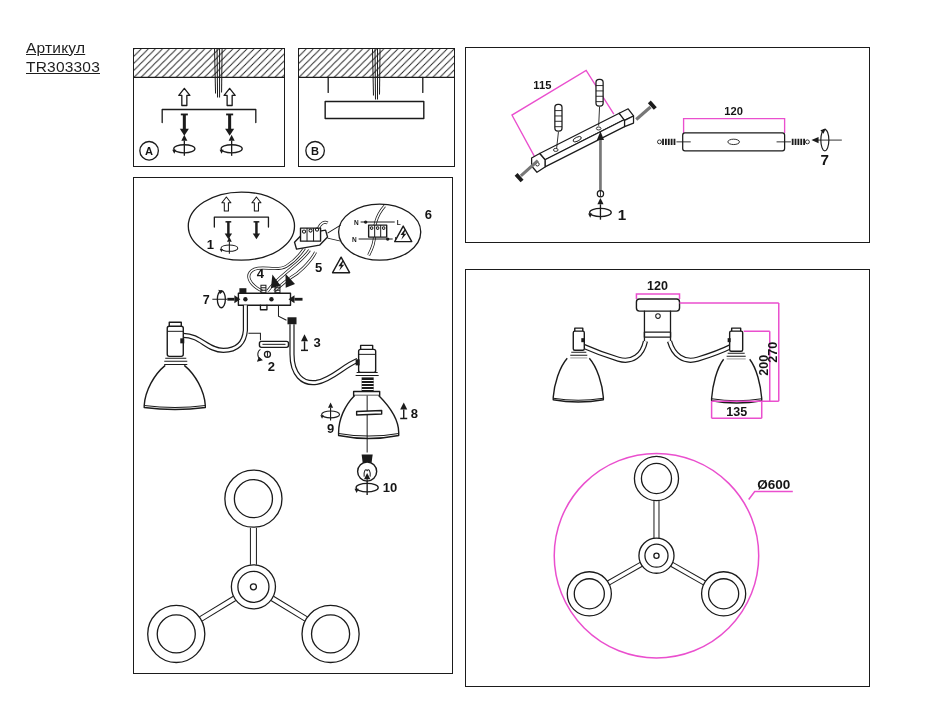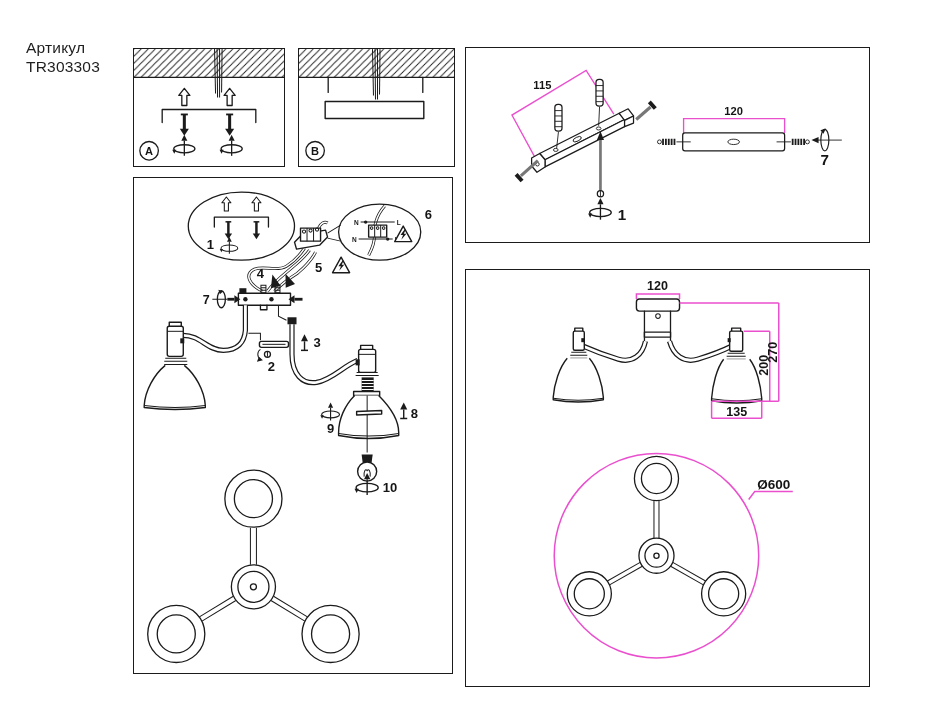--- a/index.html
+++ b/index.html
@@ -1,21 +1,21 @@
 <!DOCTYPE html>
 <html><head>
 <meta charset="utf-8">
 <style>
   html,body{margin:0;padding:0;background:#fff;}
   .stage{position:relative;width:925px;height:720px;background:#fff;overflow:hidden;
          font-family:"Liberation Sans",sans-serif;color:#1b1b1b;}
   .panel{position:absolute;border:1.6px solid #1b1b1b;background:#fff;box-sizing:border-box;}
   .panel svg{display:block;width:100%;height:100%;}
   .article{position:absolute;left:26px;top:39px;font-size:15.5px;line-height:1.22;
-           font-weight:500;letter-spacing:.2px;color:#1e1e1e;}
+           font-weight:500;letter-spacing:.2px;color:#1e1e1e;text-decoration:underline;}
   svg text{font-family:"Liberation Sans",sans-serif;font-weight:700;fill:#151515;}
   .k{stroke:#1b1b1b;fill:none;stroke-width:1.3;stroke-linecap:round;stroke-linejoin:round;}
   .kq{stroke:#1b1b1b;fill:none;stroke-width:1;}
   .kw{fill:#fff;stroke:#1b1b1b;stroke-width:1.4;stroke-linejoin:round;}
   .kf{fill:#1b1b1b;stroke:none;}
   .tube-o{stroke:#1b1b1b;stroke-width:5.2;fill:none;}
   .tube-i{stroke:#fff;stroke-width:2.8;fill:none;}
   .wire-o{stroke:#1b1b1b;stroke-width:3;fill:none;}
   .wire-i{stroke:#fff;stroke-width:1.5;fill:none;}
   .mag{stroke:#ea4fce;fill:none;stroke-width:1.5;}

